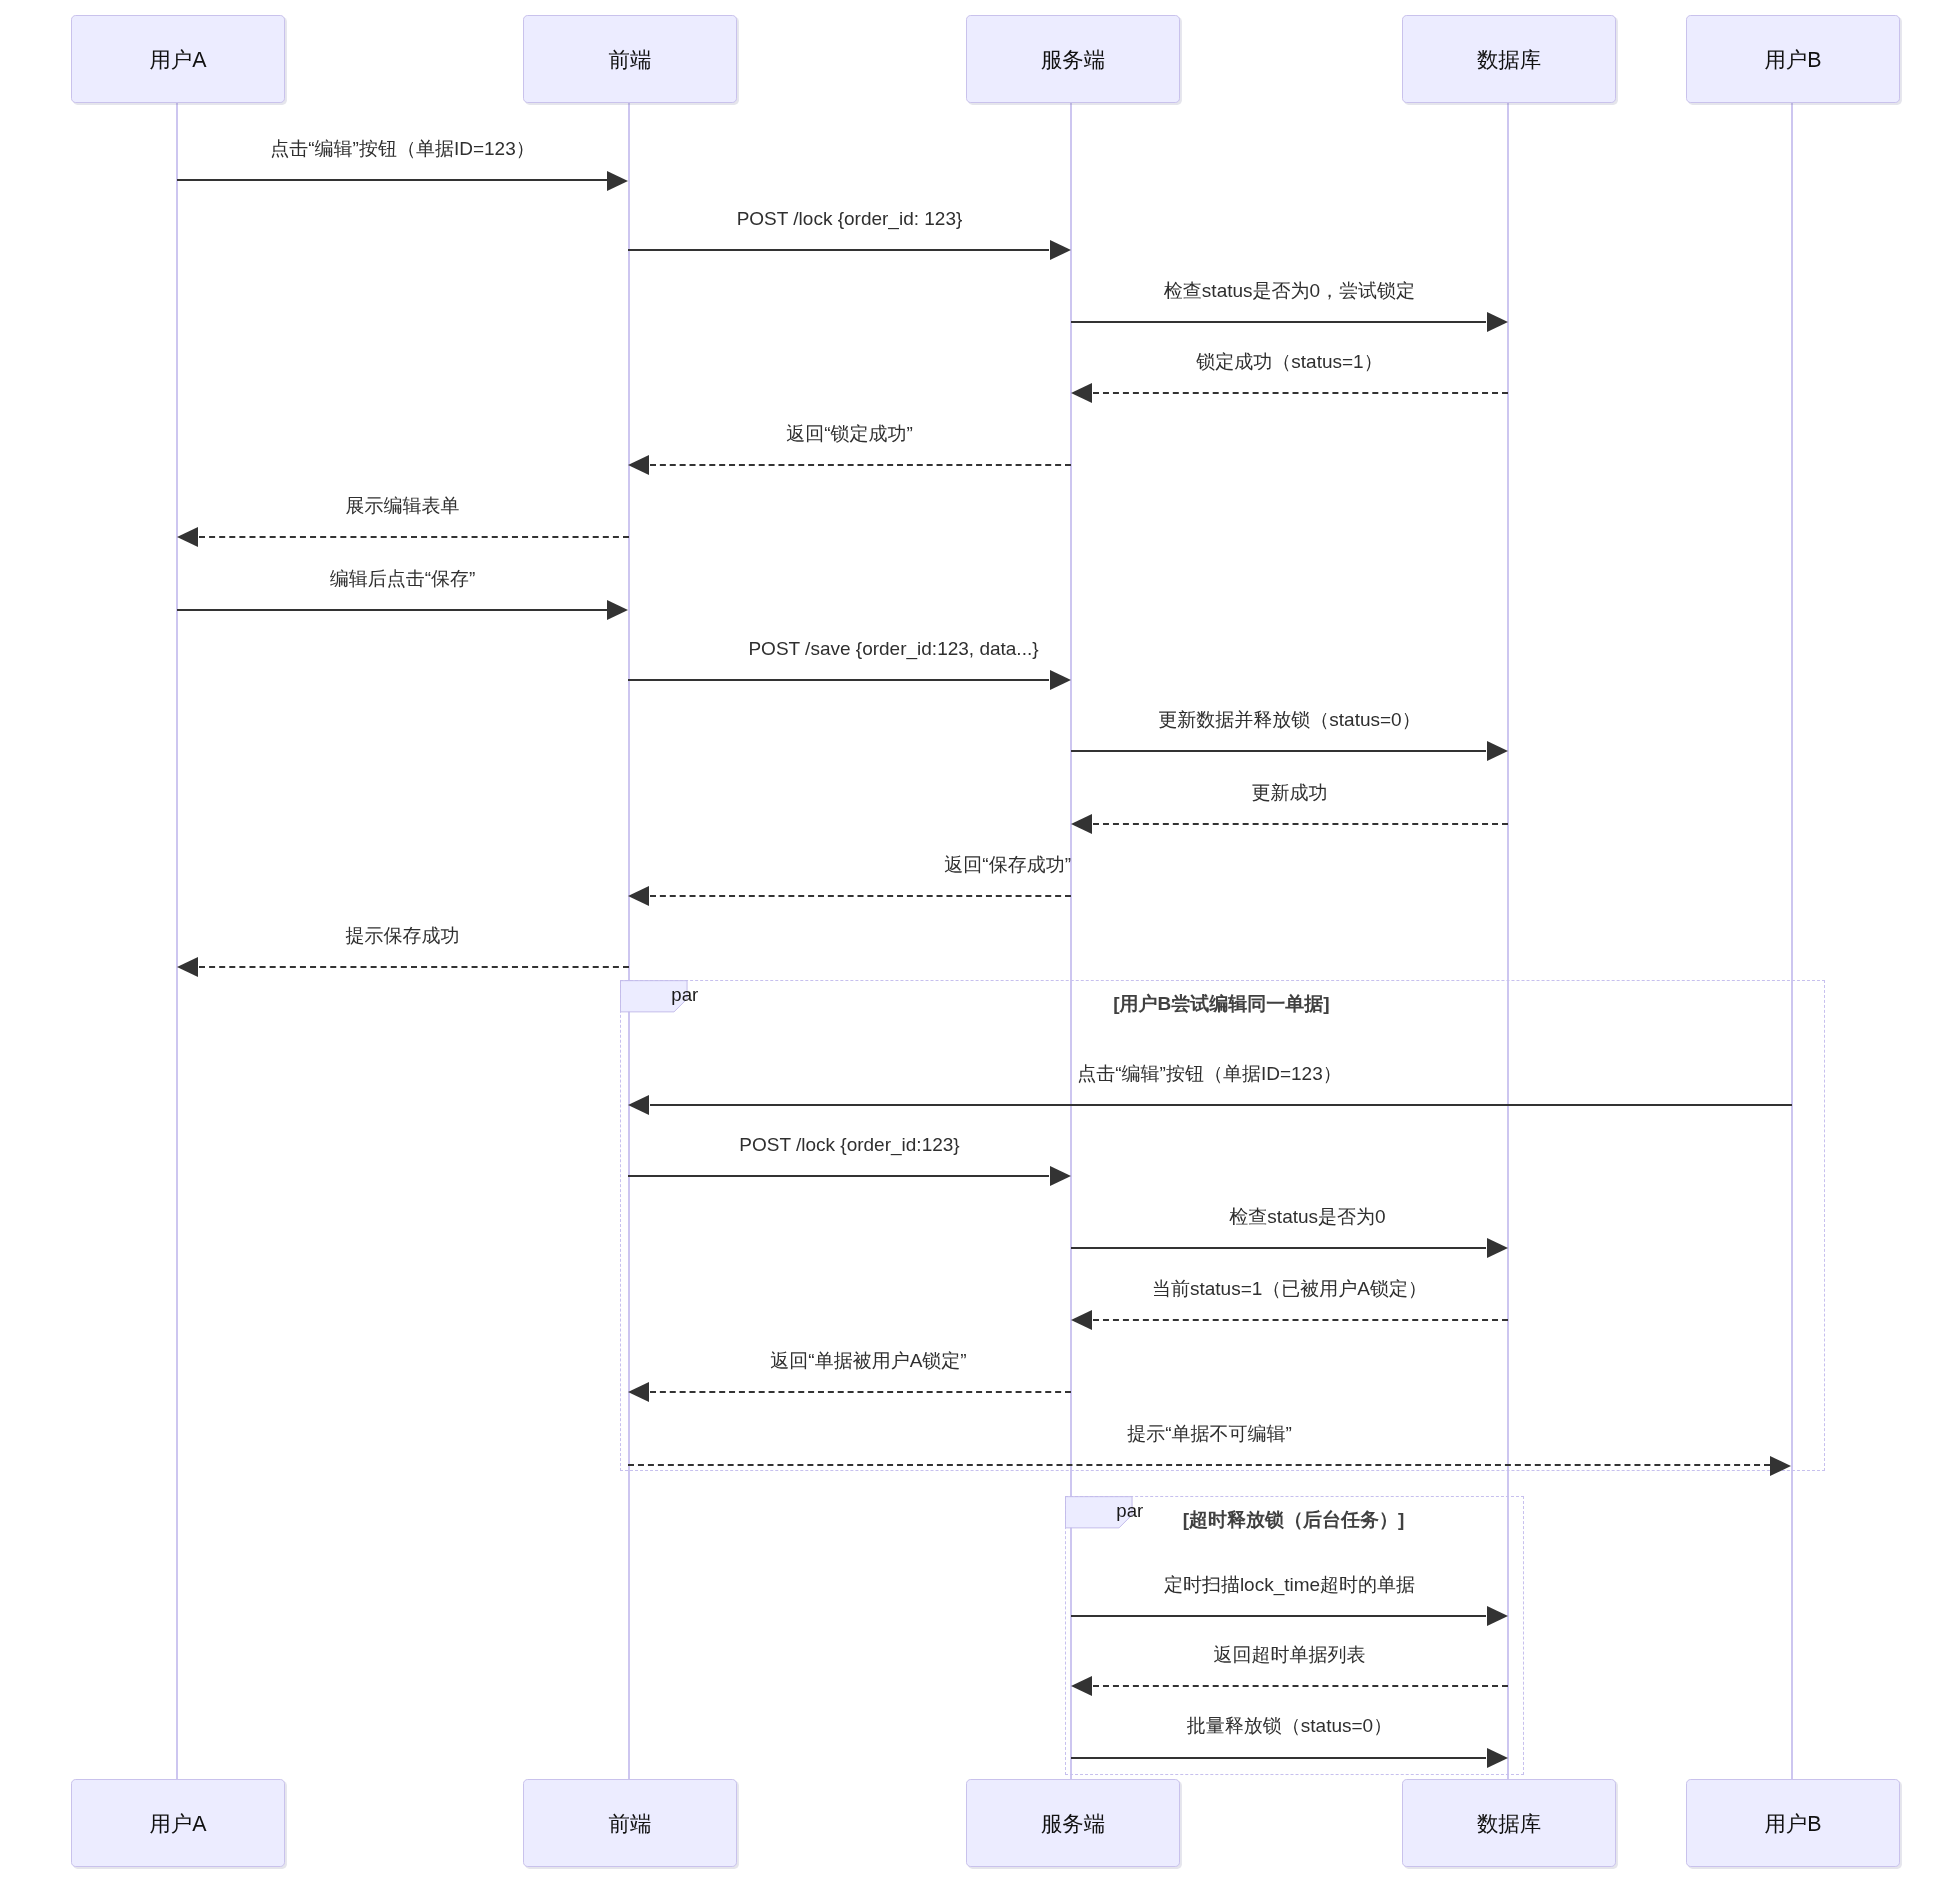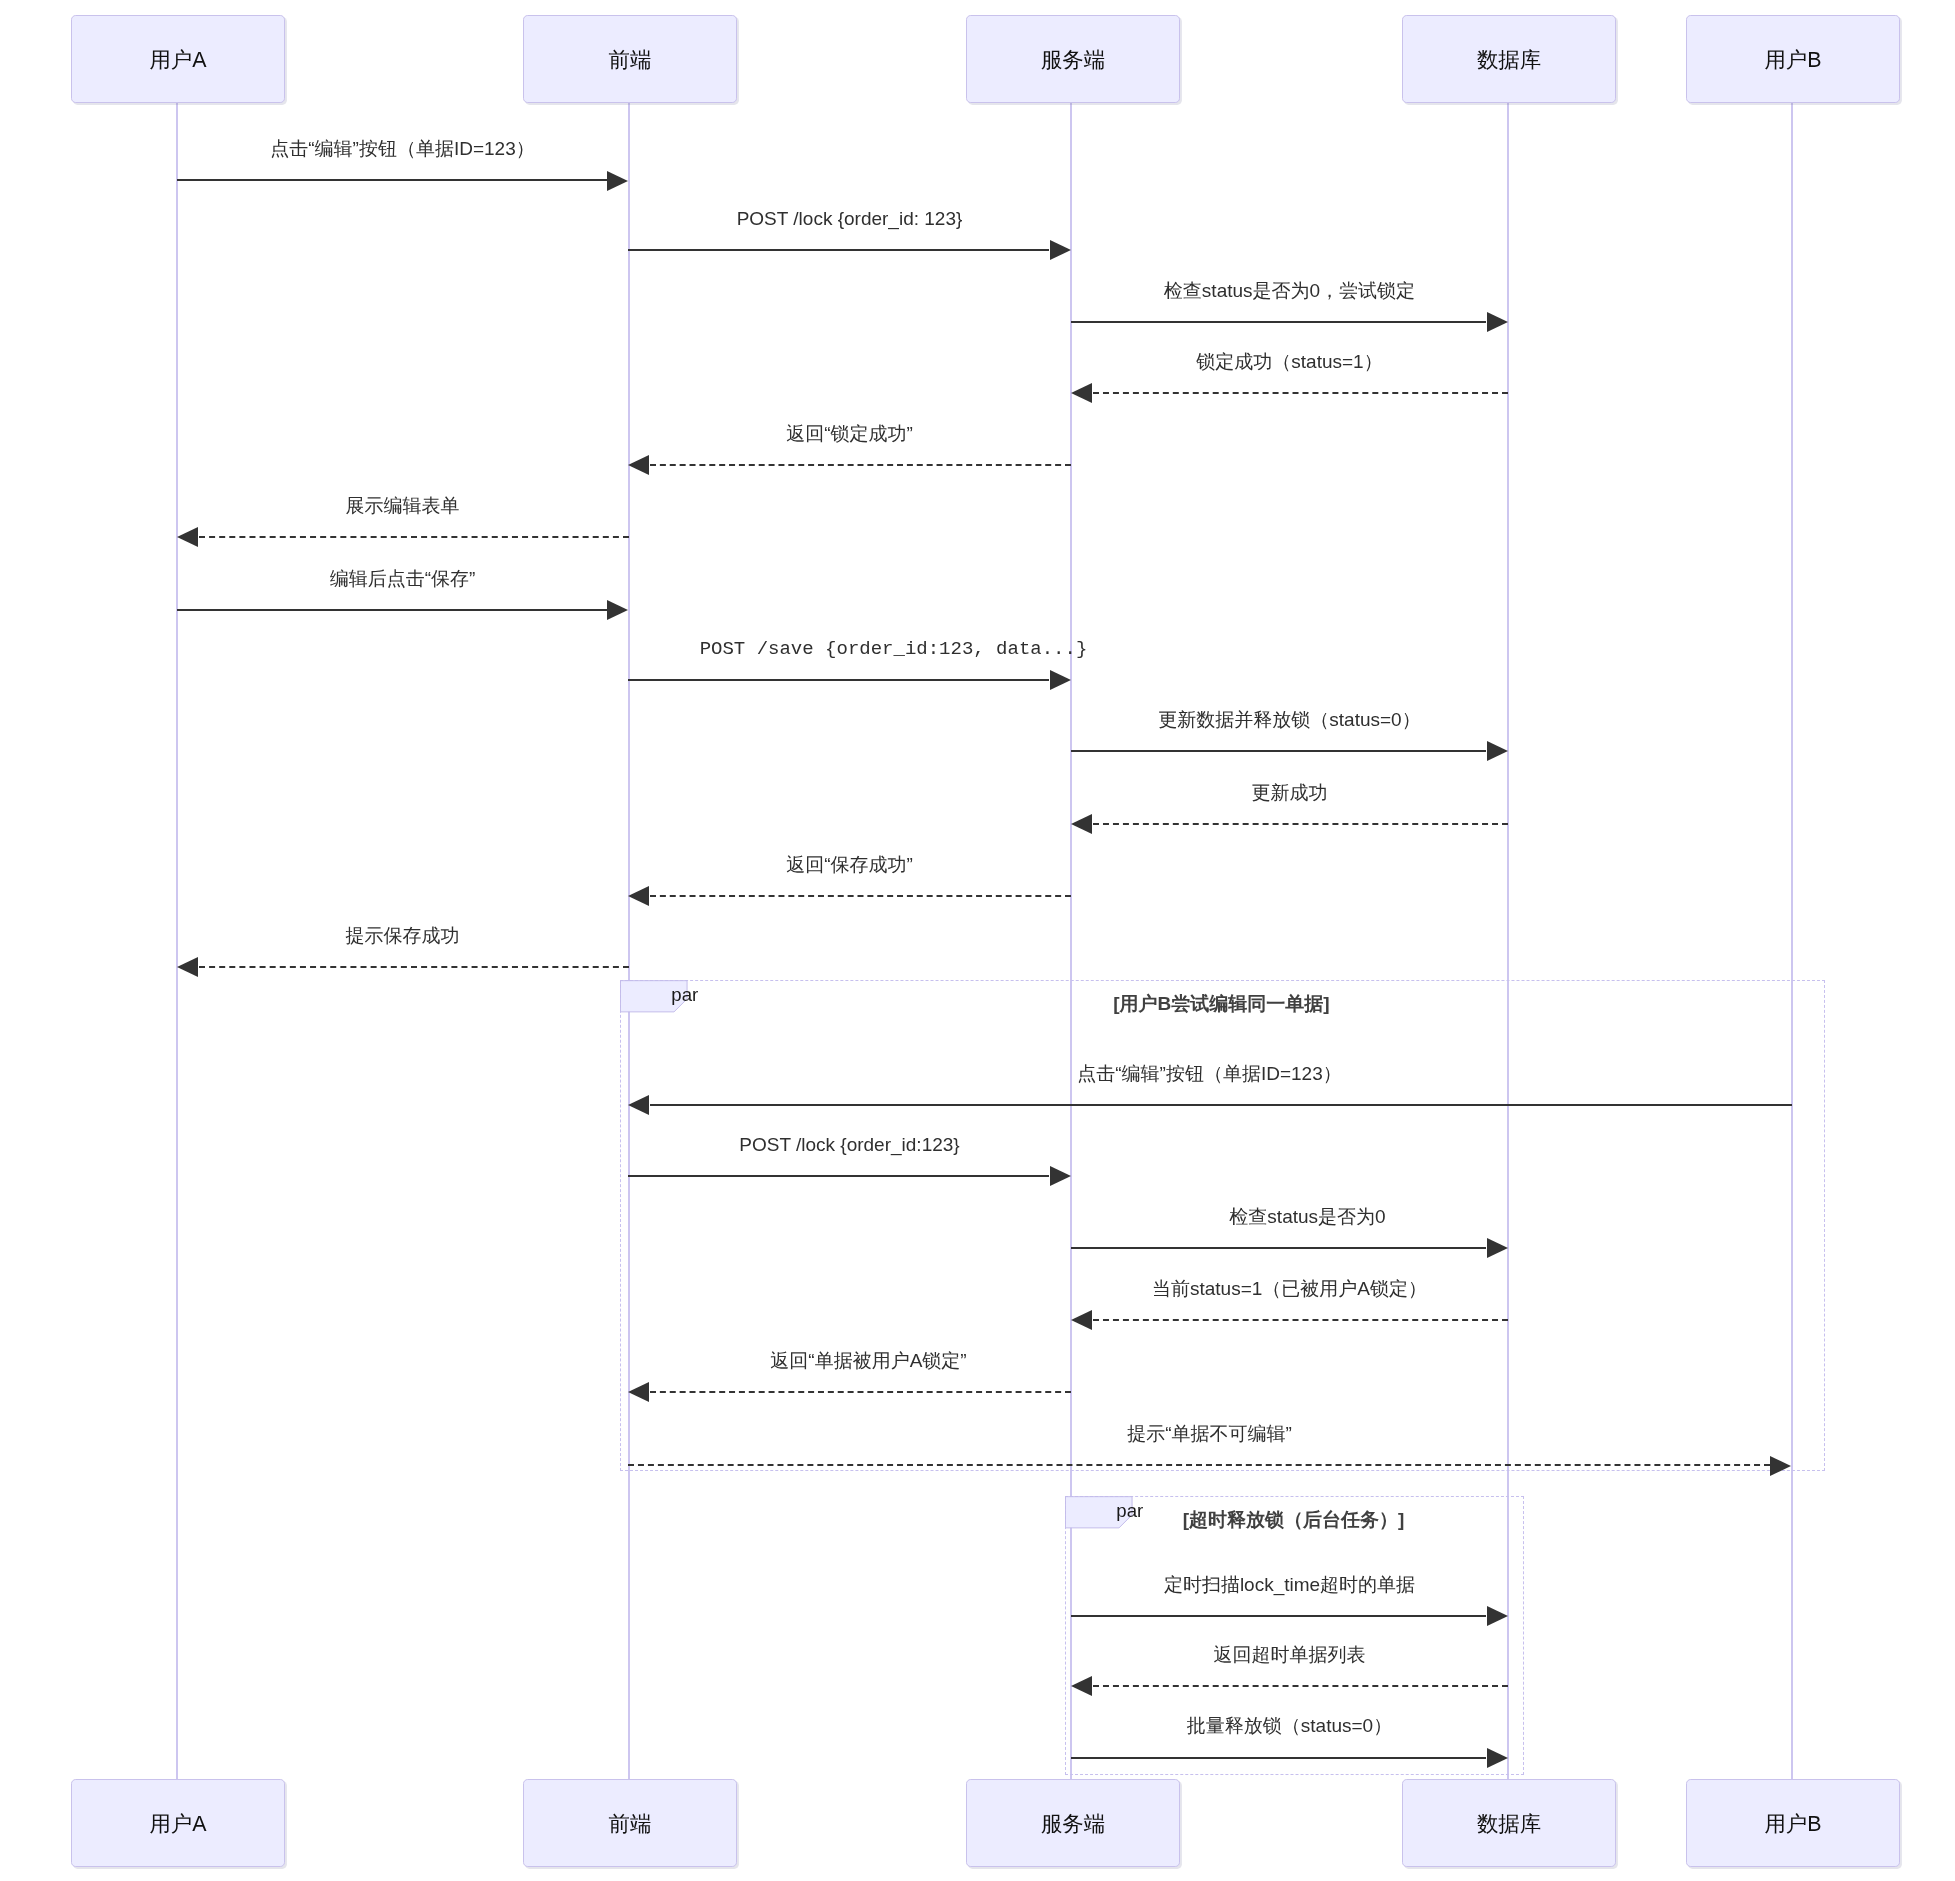--- a/index.html
+++ b/index.html
@@ -88,33 +88,33 @@
   <div class="head-l" style="left:628px; top:455px;"></div>
 
   <div class="msg-text" style="left:177px; top:492px; width:451px;">展示编辑表单</div>
   <div class="mline dashed" style="left:199px; top:536px; width:430px;"></div>
   <div class="head-l" style="left:177px; top:527px;"></div>
 
   <div class="msg-text" style="left:177px; top:565px; width:451px;">编辑后点击“保存”</div>
   <div class="mline" style="left:177px; top:609px; width:430px;"></div>
   <div class="head-r" style="left:607px; top:600px;"></div>
 
-  <div class="msg-text" style="left:628px; top:635px; width:531px;font-family:Liberation Mono, monospace;">POST /save {order_id:123, data...}</div>
+  <div class="msg-text" style="left:628px; top:635px; width:531px;">POST /save {order_id:123, data...}</div>
   <div class="mline" style="left:628px; top:679px; width:421px;"></div>
   <div class="head-r" style="left:1050px; top:670px;"></div>
 
   <div class="msg-text" style="left:1071px; top:706px; width:437px;">更新数据并释放锁（status=0）</div>
   <div class="mline" style="left:1071px; top:750px; width:415px;"></div>
   <div class="head-r" style="left:1487px; top:741px;"></div>
 
   <div class="msg-text" style="left:1071px; top:779px; width:437px;">更新成功</div>
   <div class="mline dashed" style="left:1093px; top:823px; width:415px;"></div>
   <div class="head-l" style="left:1071px; top:814px;"></div>
 
-  <div class="msg-text" style="left:628px; top:851px; width:443px;">返回“保存成功”</div>
+  <div class="msg-text" style="left:628px; top:851px; width:443px;text-align:right;">返回“保存成功”</div>
   <div class="mline dashed" style="left:650px; top:895px; width:421px;"></div>
   <div class="head-l" style="left:628px; top:886px;"></div>
 
   <div class="msg-text" style="left:177px; top:922px; width:451px;">提示保存成功</div>
   <div class="mline dashed" style="left:199px; top:966px; width:430px;"></div>
   <div class="head-l" style="left:177px; top:957px;"></div>
 
   <div class="msg-text" style="left:628px; top:1060px; width:1163px;">点击“编辑”按钮（单据ID=123）</div>
   <div class="mline" style="left:650px; top:1104px; width:1142px;"></div>
   <div class="head-l" style="left:628px; top:1095px;"></div>

